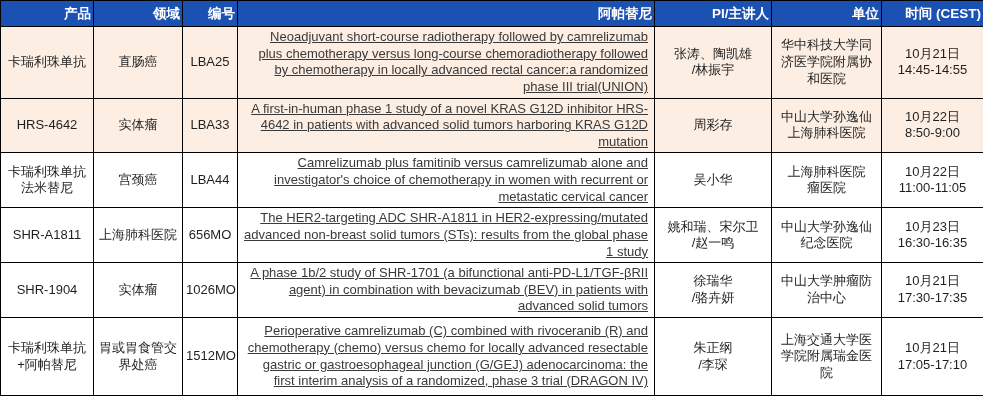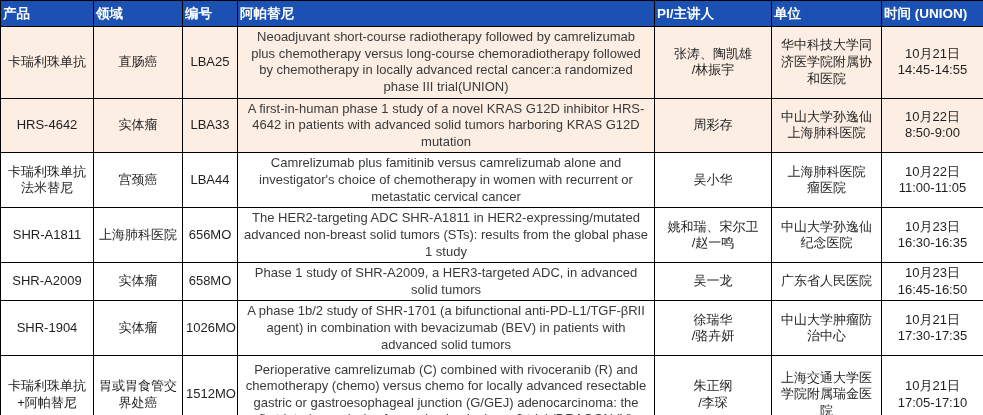--- a/index.html
+++ b/index.html
@@ -1,25 +1,25 @@
 <!DOCTYPE html>
 <html><head>
 <meta charset="utf-8">
 <style>
   html,body{margin:0;padding:0;background:#ffffff;}
   body{font-family:"Liberation Sans","DejaVu Sans",sans-serif;}
   .wrap{width:983px;}
   table{width:983px;border-collapse:collapse;table-layout:fixed;}
   td,th{border:1px solid #000;vertical-align:middle;overflow:hidden;}
   th{background:#1a51b2;color:#ffffff;font-size:13.5px;font-weight:bold;
-     text-align:left;padding:3px 2px;height:19px;}
+     text-align:right;padding:3px 2px;height:19px;}
   td{font-size:13px;color:#1f1f1f;text-align:center;padding:2px 3px;
      line-height:1.28;}
   td.center{white-space:pre-line;}
-  td.title{text-align:center;color:#3a3a3a;padding:2px 6px;white-space:normal;}
+  td.title{text-align:right;color:#3a3a3a;padding:2px 6px;white-space:normal;text-decoration:underline;}
   tr.hl td{background:#fceee3;}
   col.c-product{width:93px;}
   col.c-field{width:89px;}
   col.c-code{width:55px;}
   col.c-title{width:417px;}
   col.c-pi{width:117px;}
   col.c-org{width:110px;}
   col.c-time{width:102px;}
   tr.r1{height:70px;} tr.r2{height:52px;} tr.r3{height:52px;}
   tr.r4{height:52px;} tr.r5{height:38px;} tr.r6{height:48px;} tr.r7{height:78px;}
@@ -39,21 +39,21 @@
         <col class="c-time">
   </colgroup>
   <thead>
     <tr>
       <th>产品</th>
       <th>领域</th>
       <th>编号</th>
       <th>阿帕替尼</th>
       <th>PI/主讲人</th>
       <th>单位</th>
-      <th>时间 (UNION)</th>
+      <th>时间 (CEST)</th>
     </tr>
   </thead>
   <tbody>
     <tr class="hl r1">
       <td class="center">卡瑞利珠单抗</td>
       <td class="center">直肠癌</td>
       <td class="center">LBA25</td>
       <td class="title">Neoadjuvant short-course radiotherapy followed by camrelizumab plus chemotherapy versus long-course chemoradiotherapy followed by chemotherapy in locally advanced rectal cancer:a randomized phase III trial(UNION)</td>
       <td class="center">张涛、陶凯雄
 /林振宇</td>
@@ -91,30 +91,20 @@
       <td class="center">上海肺科医院</td>
       <td class="center">656MO</td>
       <td class="title">The HER2-targeting ADC SHR-A1811 in HER2-expressing/mutated advanced non-breast solid tumors (STs): results from the global phase 1 study</td>
       <td class="center">姚和瑞、宋尔卫
 /赵一鸣</td>
       <td class="center">中山大学孙逸仙
 纪念医院</td>
       <td class="center">10月23日
 16:30-16:35</td>
     </tr>
-    <tr class="r5">
-      <td class="center">SHR-A2009</td>
-      <td class="center">实体瘤</td>
-      <td class="center">658MO</td>
-      <td class="title">Phase 1 study of SHR-A2009, a HER3-targeted ADC, in advanced solid tumors</td>
-      <td class="center">吴一龙</td>
-      <td class="center">广东省人民医院</td>
-      <td class="center">10月23日
-16:45-16:50</td>
-    </tr>
     <tr class="r6">
       <td class="center">SHR-1904</td>
       <td class="center">实体瘤</td>
       <td class="center">1026MO</td>
       <td class="title">A phase 1b/2 study of SHR-1701 (a bifunctional anti-PD-L1/TGF-βRII agent) in combination with bevacizumab (BEV) in patients with advanced solid tumors</td>
       <td class="center">徐瑞华
 /骆卉妍</td>
       <td class="center">中山大学肿瘤防
 治中心</td>
       <td class="center">10月21日

